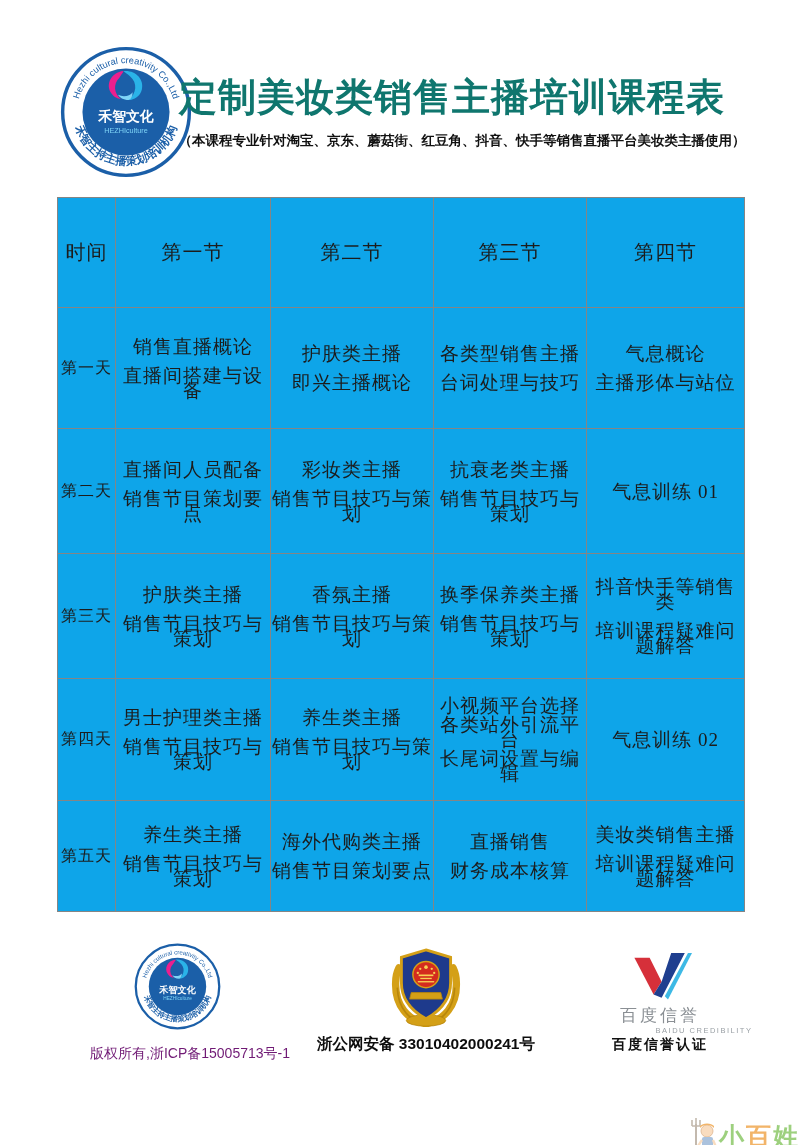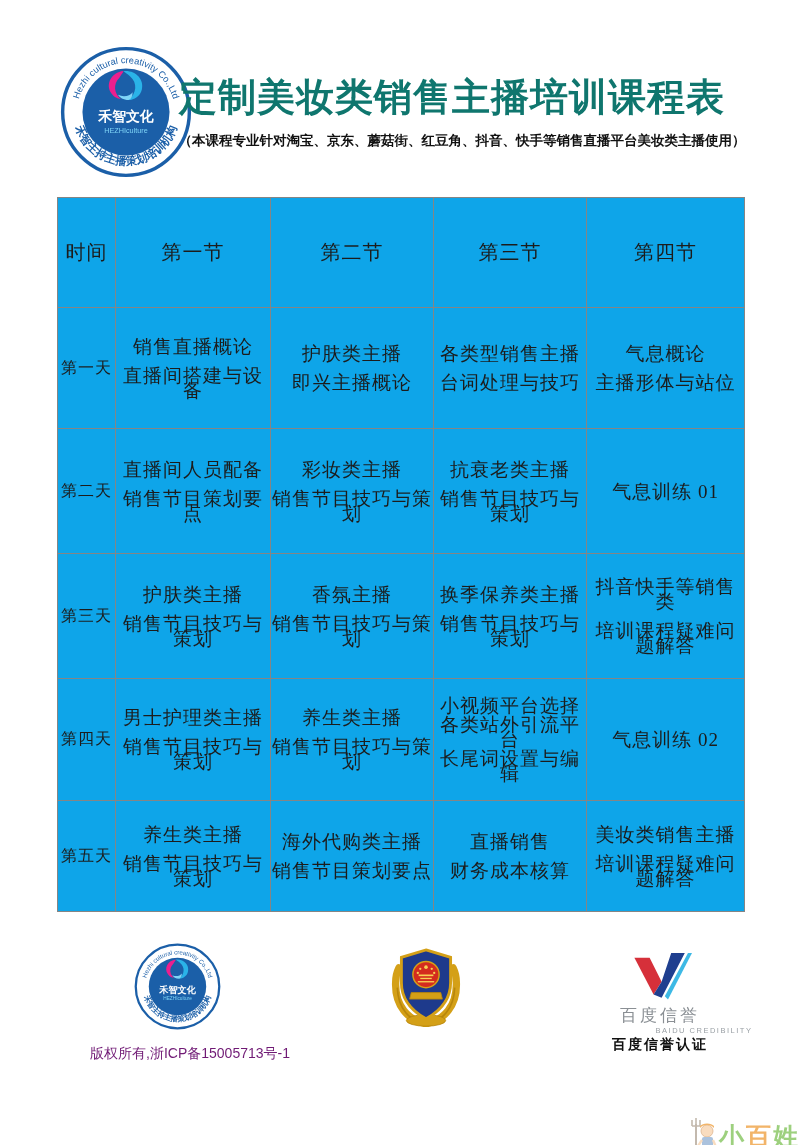--- a/index.html
+++ b/index.html
@@ -238,20 +238,21 @@
     <circle cx="43" cy="29" r="1.4" fill="#f7d154"></circle>
     <circle cx="57" cy="29" r="1.4" fill="#f7d154"></circle>
     <circle cx="40" cy="34" r="1.4" fill="#f7d154"></circle>
     <circle cx="60" cy="34" r="1.4" fill="#f7d154"></circle>
     <rect x="41" y="36" width="18" height="2" fill="#f7d154"></rect>
     <rect x="43" y="40" width="14" height="1.6" fill="#f7d154"></rect>
     <rect x="40" y="44" width="20" height="1.6" fill="#f7d154"></rect>
 
     <path d="M32,58 L68,58 L70,66 L30,66 Z" fill="#d4a017" stroke="#b8860b" stroke-width="1"></path>
   </svg>
+  <div class="police-text">浙公网安备 33010402000241号</div>
 
   <svg class="baidu-v" viewBox="0 0 80 64">
     <polygon points="8,8 27,8 42,38 32,54" fill="#d6303a"></polygon>
     <polygon points="54,2 71,2 42,58 32,54 42,38" fill="#1f3f8f"></polygon>
     <polygon points="75,2 80,2 50,60 46,56" fill="#3db9e5"></polygon>
   </svg>
   <div class="baidu-name">百度信誉</div>
   <div class="baidu-en">BAIDU CREDIBILITY</div>
   <div class="baidu-cert">百度信誉认证</div>
 </div>

